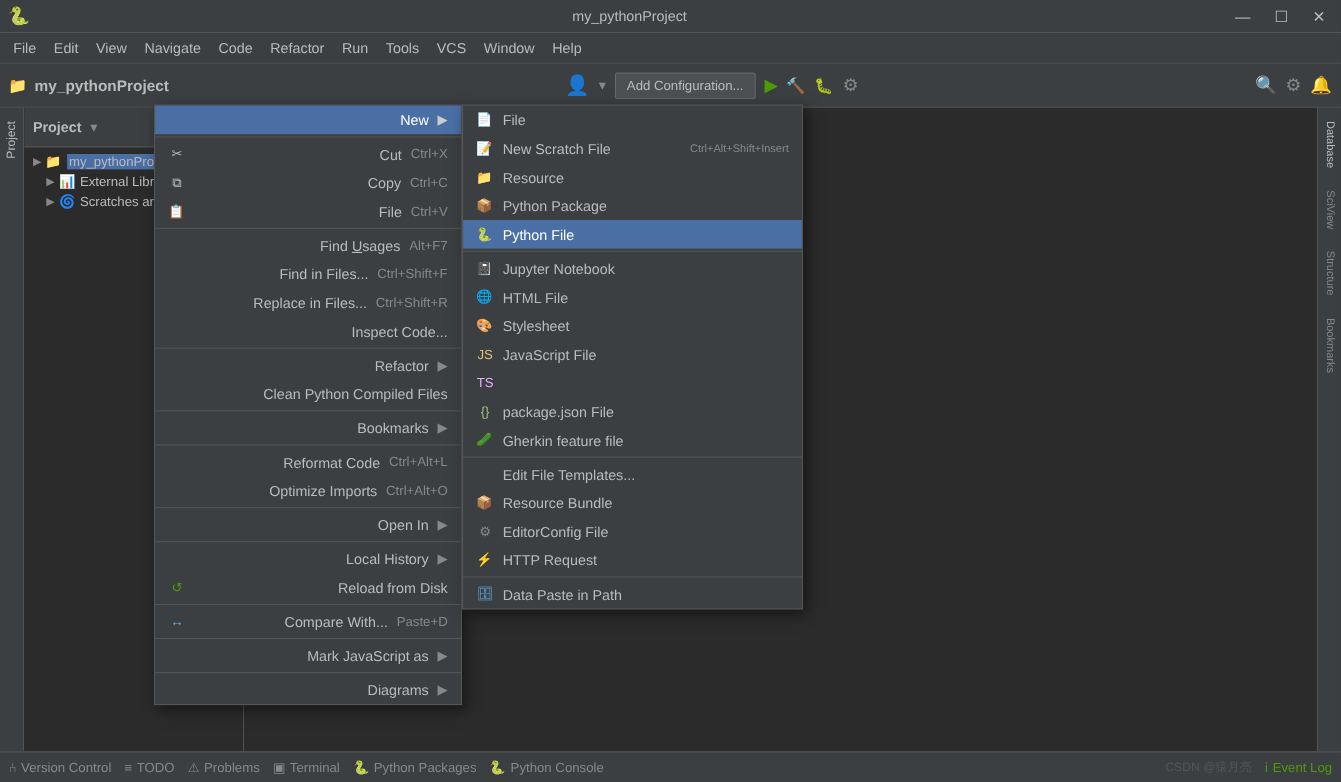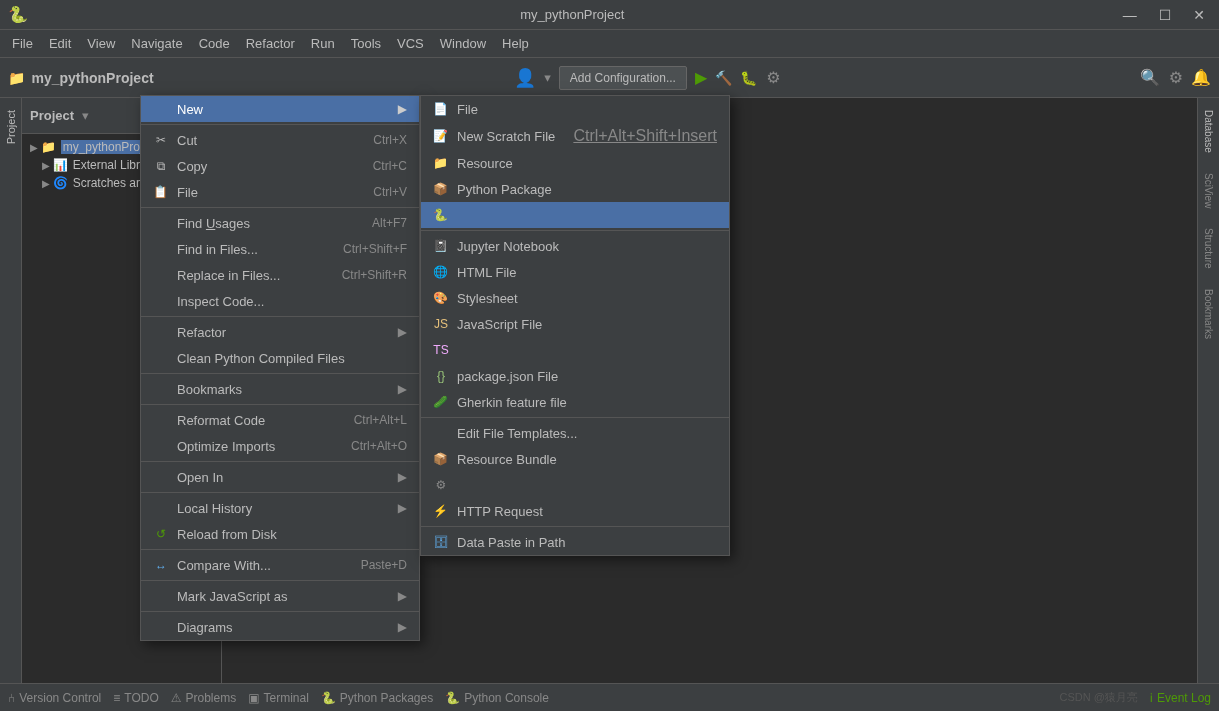--- a/index.html
+++ b/index.html
@@ -219,20 +219,21 @@
       box-shadow: 4px 4px 12px rgba(0,0,0,0.5);
       z-index: 100;
     }
     .ctx-item {
       display: flex;
       align-items: center;
       padding: 5px 12px;
       cursor: pointer;
       gap: 8px;
       position: relative;
+      text-align: right;
     }
     .ctx-item-label {
       flex: 1;
       color: inherit;
       font-size: 13px;
     }
     .ctx-item-shortcut {
       color: #888;
       font-size: 12px;
       margin-left: auto;
@@ -276,22 +277,21 @@
       position: relative;
       color: #bbbbbb;
     }
     .sub-item.highlighted { background: #4a6fa5; color: white; }
     .sub-item-label {
       flex: 1;
       font-size: 13px;
     }
     .sub-item-shortcut {
       color: #888;
-      font-size: 16px;
-      text-decoration: underline;
+      font-size: 10px;
     }
     .sub-separator {
       height: 1px;
       background: #555;
       margin: 2px 0;
     }
     .sub-icon {
       width: 16px;
       height: 16px;
       display: flex;
@@ -579,20 +579,21 @@
     <span class="sub-item-label">Resource</span>
   </div>
 
   <div class="sub-item">
     <span class="sub-icon" style="color:#c8a951;">📦</span>
     <span class="sub-item-label">Python Package</span>
   </div>
 
   <div class="sub-item highlighted" style="background:#4a6fa5;">
     <span class="sub-icon" style="color:#4ec9b0;">🐍</span>
+    <span class="sub-item-label" style="color:white;">Python File</span>
   </div>
   <div class="sub-separator"></div>
 
   <div class="sub-item">
     <span class="sub-icon" style="color:#f37726;">📓</span>
     <span class="sub-item-label">Jupyter Notebook</span>
   </div>
 
   <div class="sub-item">
     <span class="sub-icon" style="color:#e06c75;">🌐</span>
@@ -629,20 +630,21 @@
     <span class="sub-item-label">Edit File Templates...</span>
   </div>
 
   <div class="sub-item">
     <span class="sub-icon" style="color:#c8a951;">📦</span>
     <span class="sub-item-label">Resource Bundle</span>
   </div>
 
   <div class="sub-item">
     <span class="sub-icon" style="color:#888;">⚙</span>
+    <span class="sub-item-label">EditorConfig File</span>
   </div>
 
   <div class="sub-item">
     <span class="sub-icon" style="color:#c8a951;">⚡</span>
     <span class="sub-item-label">HTTP Request</span>
   </div>
   <div class="sub-separator"></div>
 
   <div class="sub-item">
     <span class="sub-icon" style="color:#61afef;">🗄</span>

